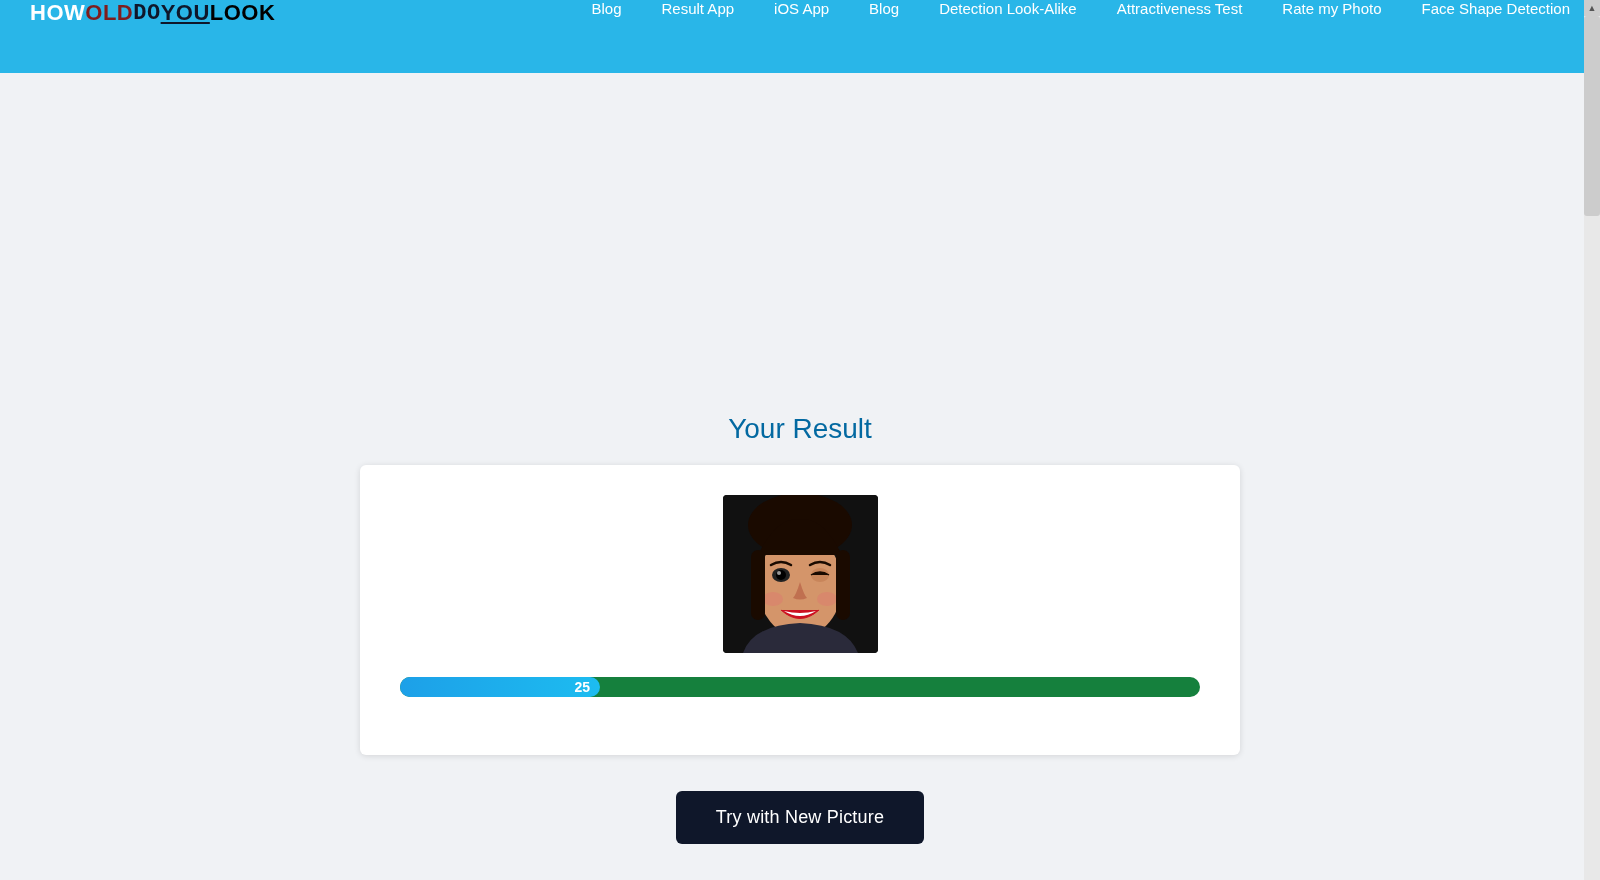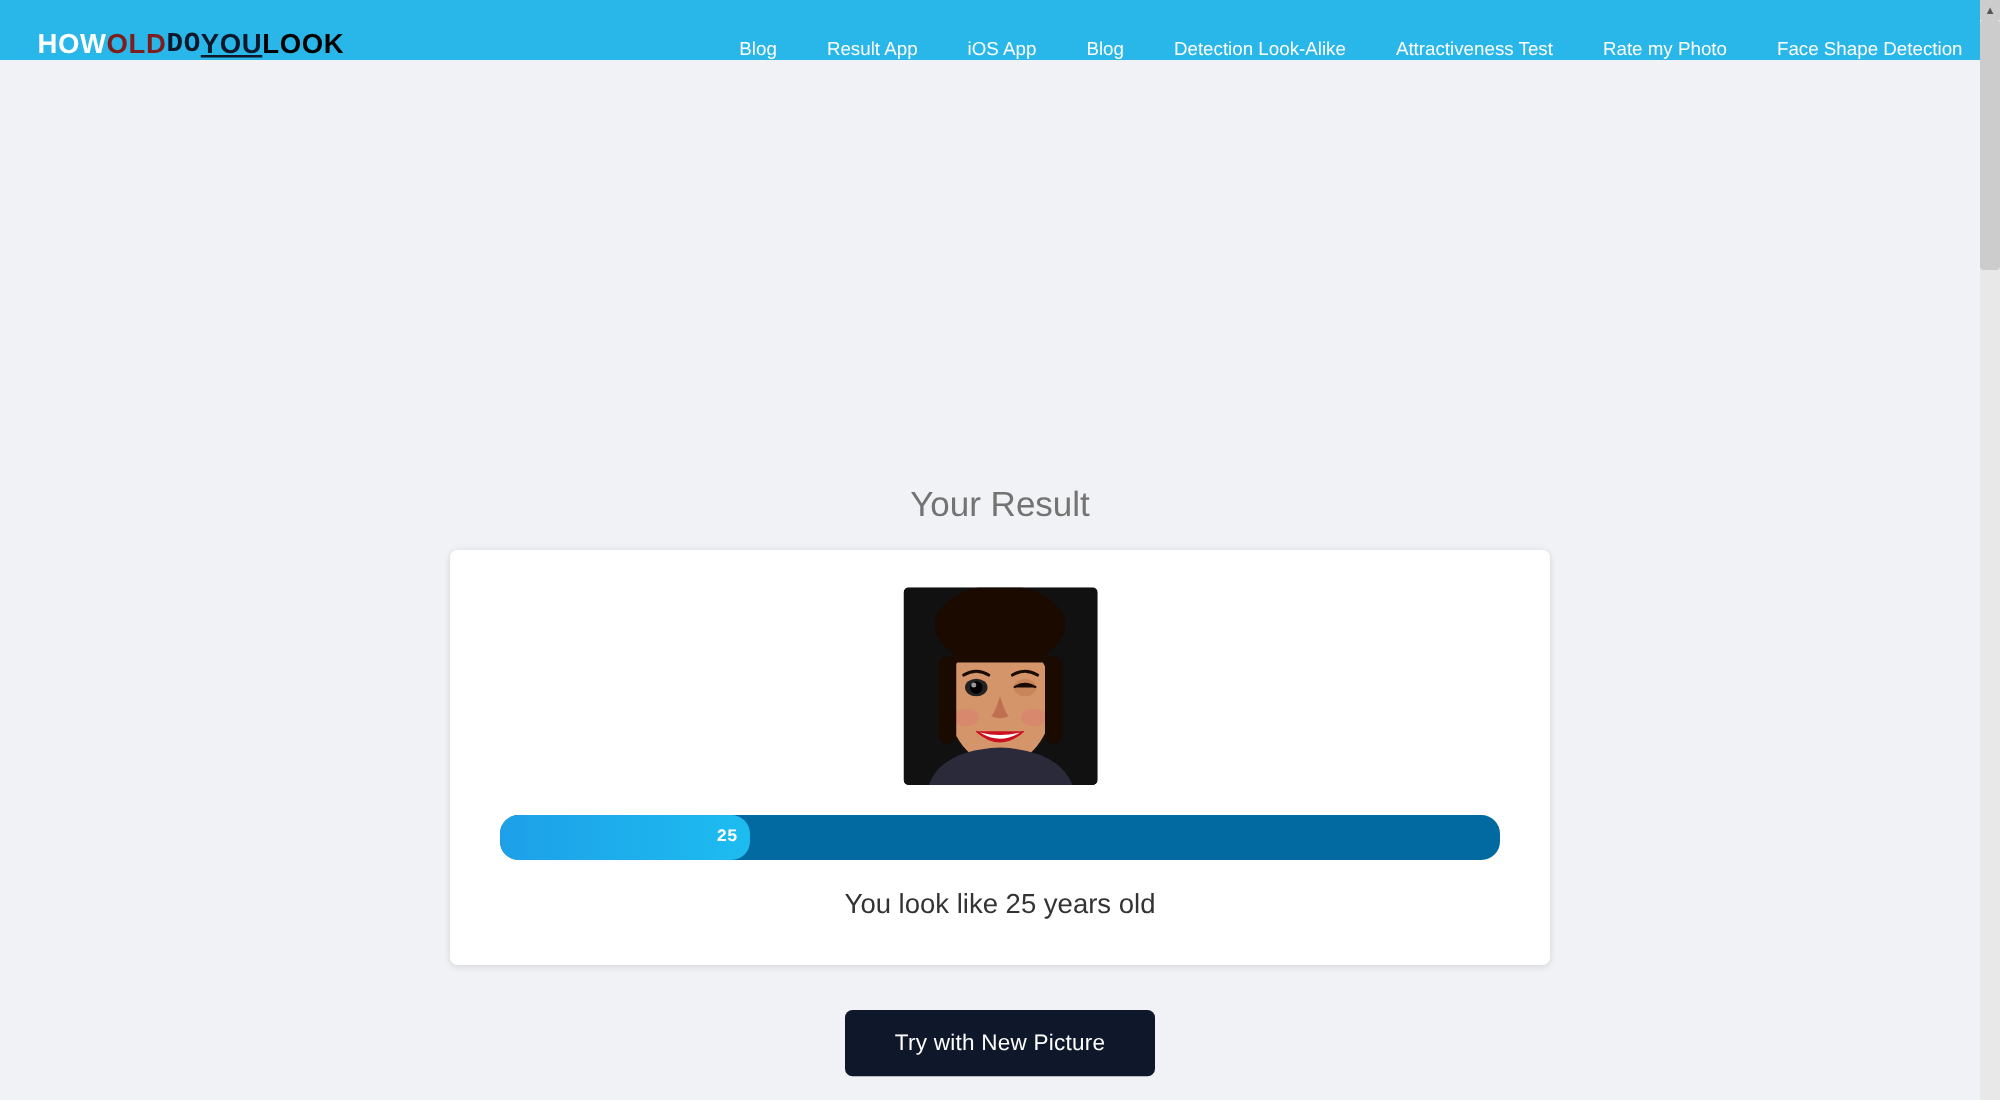--- a/index.html
+++ b/index.html
@@ -8,23 +8,23 @@
       font-family: Arial, sans-serif;
       background: #f0f2f5;
       min-height: 880px;
       width: 1600px;
       overflow-x: hidden;
     }
 
     
     nav {
       background: #29b6e8;
-      height: 48px;
-      display: flex;
-      align-items: flex-end;
+      height: 73px;
+      display: flex;
+      align-items: flex-start;
       padding: 0 30px;
       position: relative;
       z-index: 10;
     }
 
     .logo {
       display: flex;
       align-items: center;
       font-size: 22px;
       font-weight: 900;
@@ -84,21 +84,21 @@
     .page-content {
       display: flex;
       flex-direction: column;
       align-items: center;
       padding: 60px 20px 60px;
     }
 
     .result-title {
       font-size: 28px;
       font-weight: 400;
-      color: #737373;
+      color: #0369a1;
       margin-bottom: 20px;
       text-align: center;
     }
 
     .result-card {
       background: #fff;
       border-radius: 6px;
       box-shadow: 0 1px 6px rgba(0,0,0,0.12);
       width: 880px;
       padding: 30px 40px 36px;
@@ -121,27 +121,26 @@
 
     
     .face-svg {
       width: 155px;
       height: 158px;
     }
 
     
     .progress-container {
       width: 100%;
-      height: 36px;
-      background: #0369a1;
+      height: 20px;
+      background: #15803d;
       border-radius: 15px;
       position: relative;
       margin-bottom: 22px;
       overflow: visible;
-      font-family: Liberation Mono, monospace;
     }
 
     .progress-fill {
       height: 100%;
       border-radius: 15px;
       background: linear-gradient(90deg, #1da0e8 0%, #1dbcf0 100%);
       position: relative;
       display: flex;
       align-items: center;
       justify-content: flex-end;
@@ -257,19 +256,18 @@
         <path d="M20 158 Q30 130 77 128 Q124 130 135 158Z" fill="#2a2a3a"></path>
       </svg>
     </div>
 
     <div class="progress-container">
       <div class="progress-fill" id="progress-fill" style="width: 25%;">
         <span class="progress-label">25</span>
       </div>
     </div>
 
-    <p class="result-text">You look like 25 years old</p>
 
   </div>
 
   <button class="try-btn">Try with New Picture</button>
 
 </div>
 
 </body></html>

